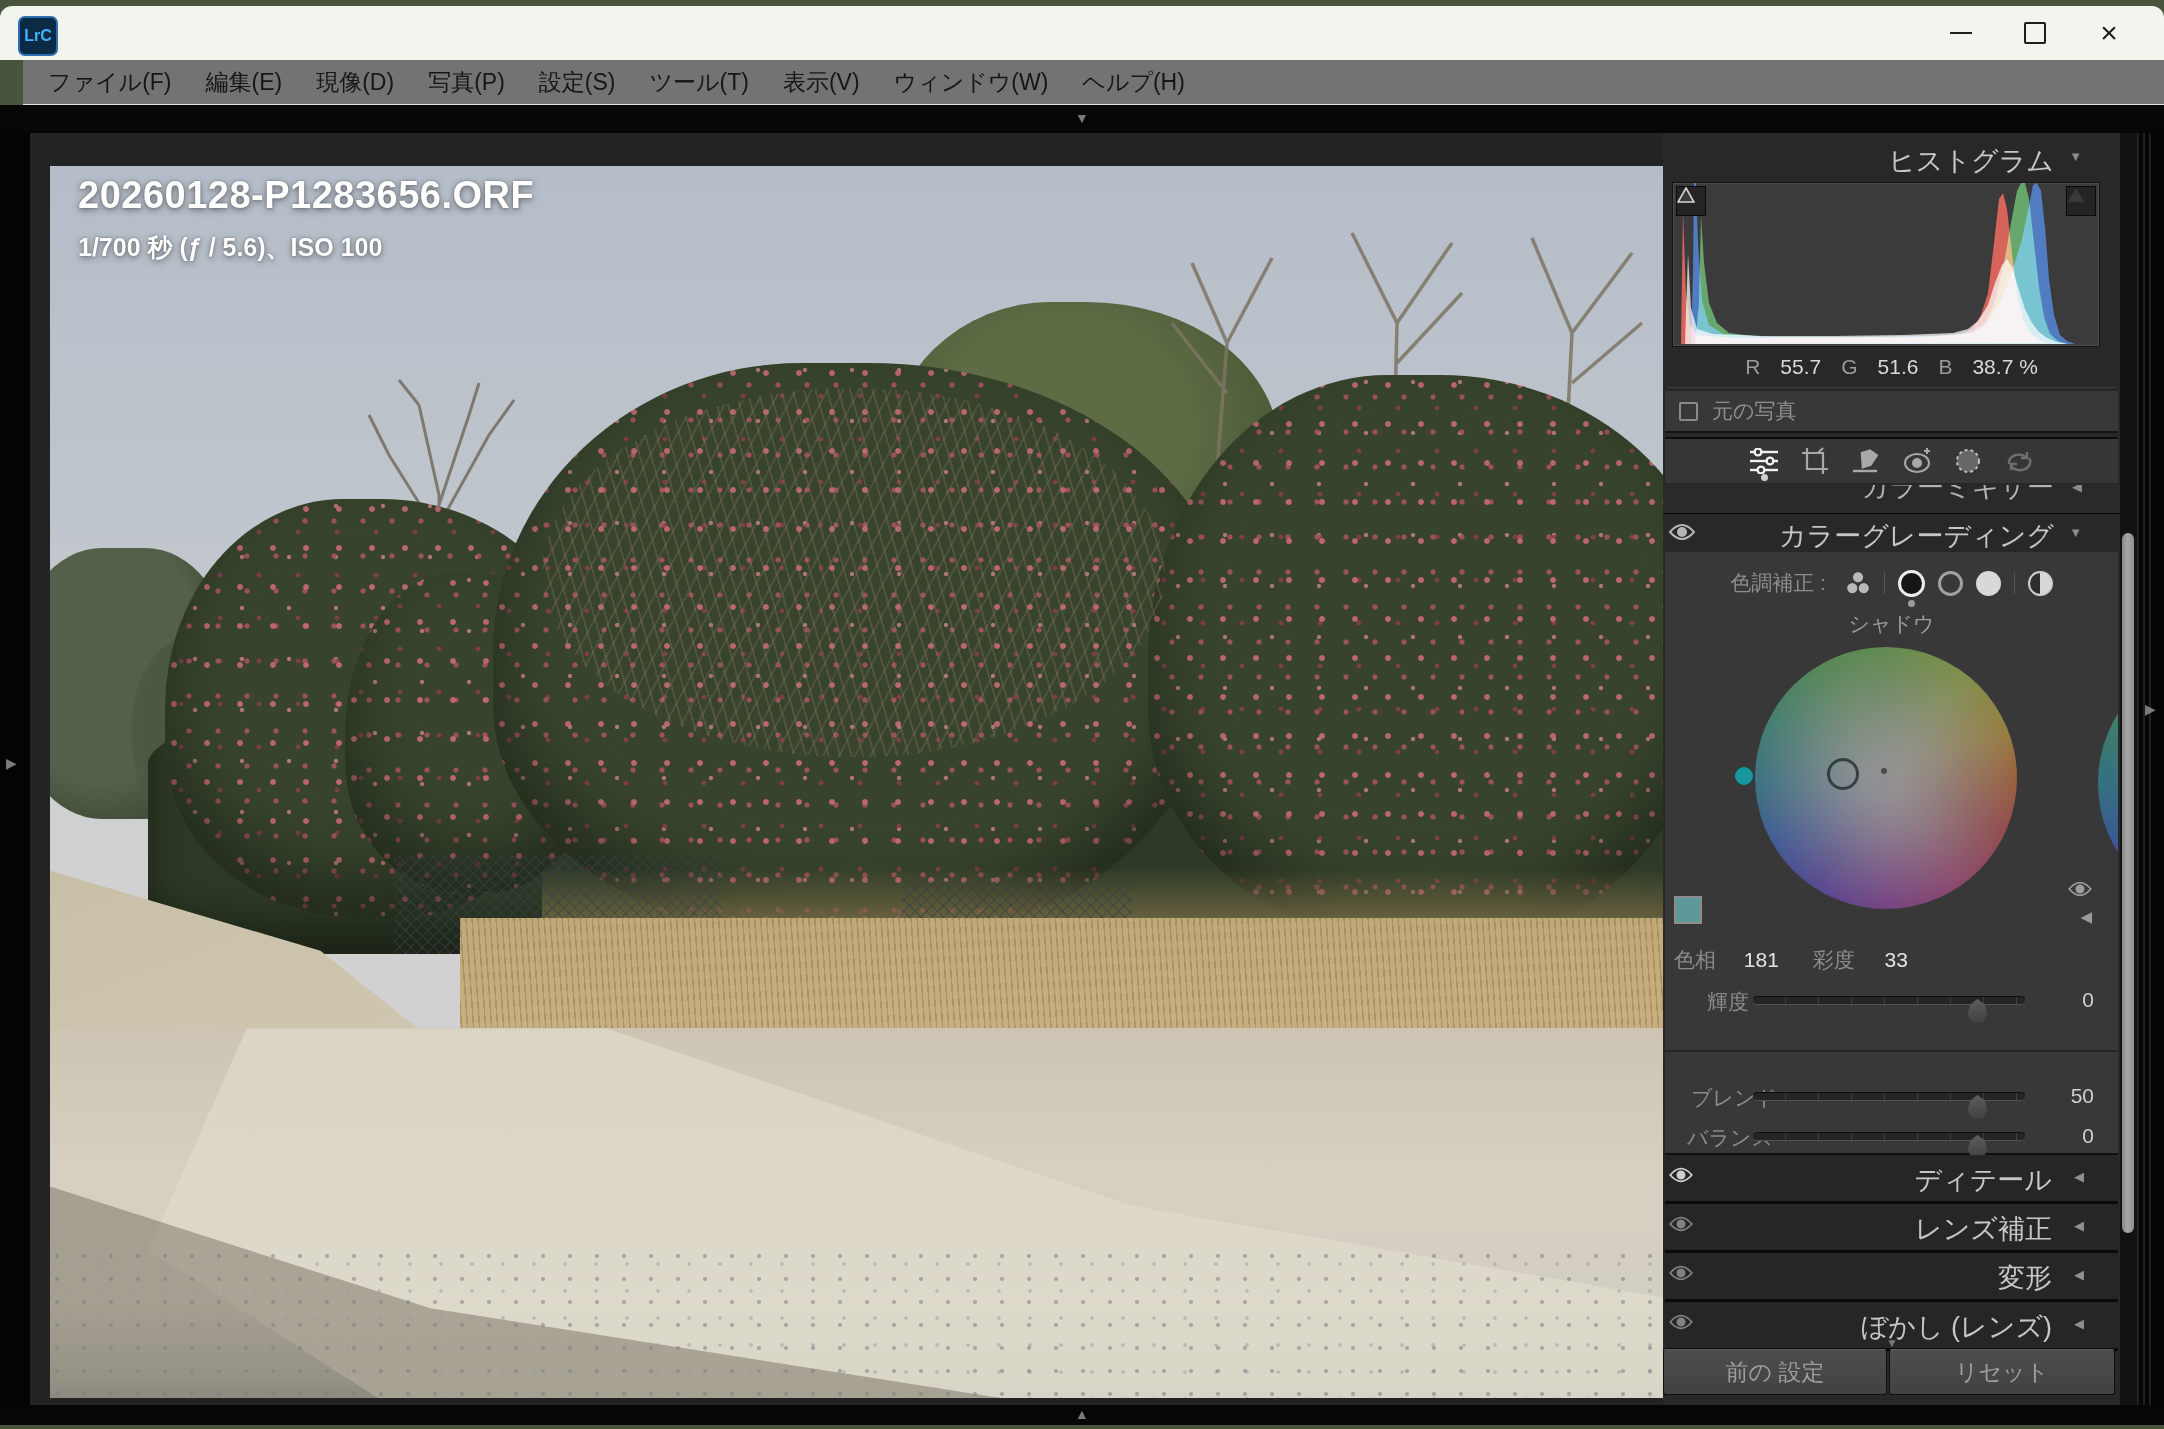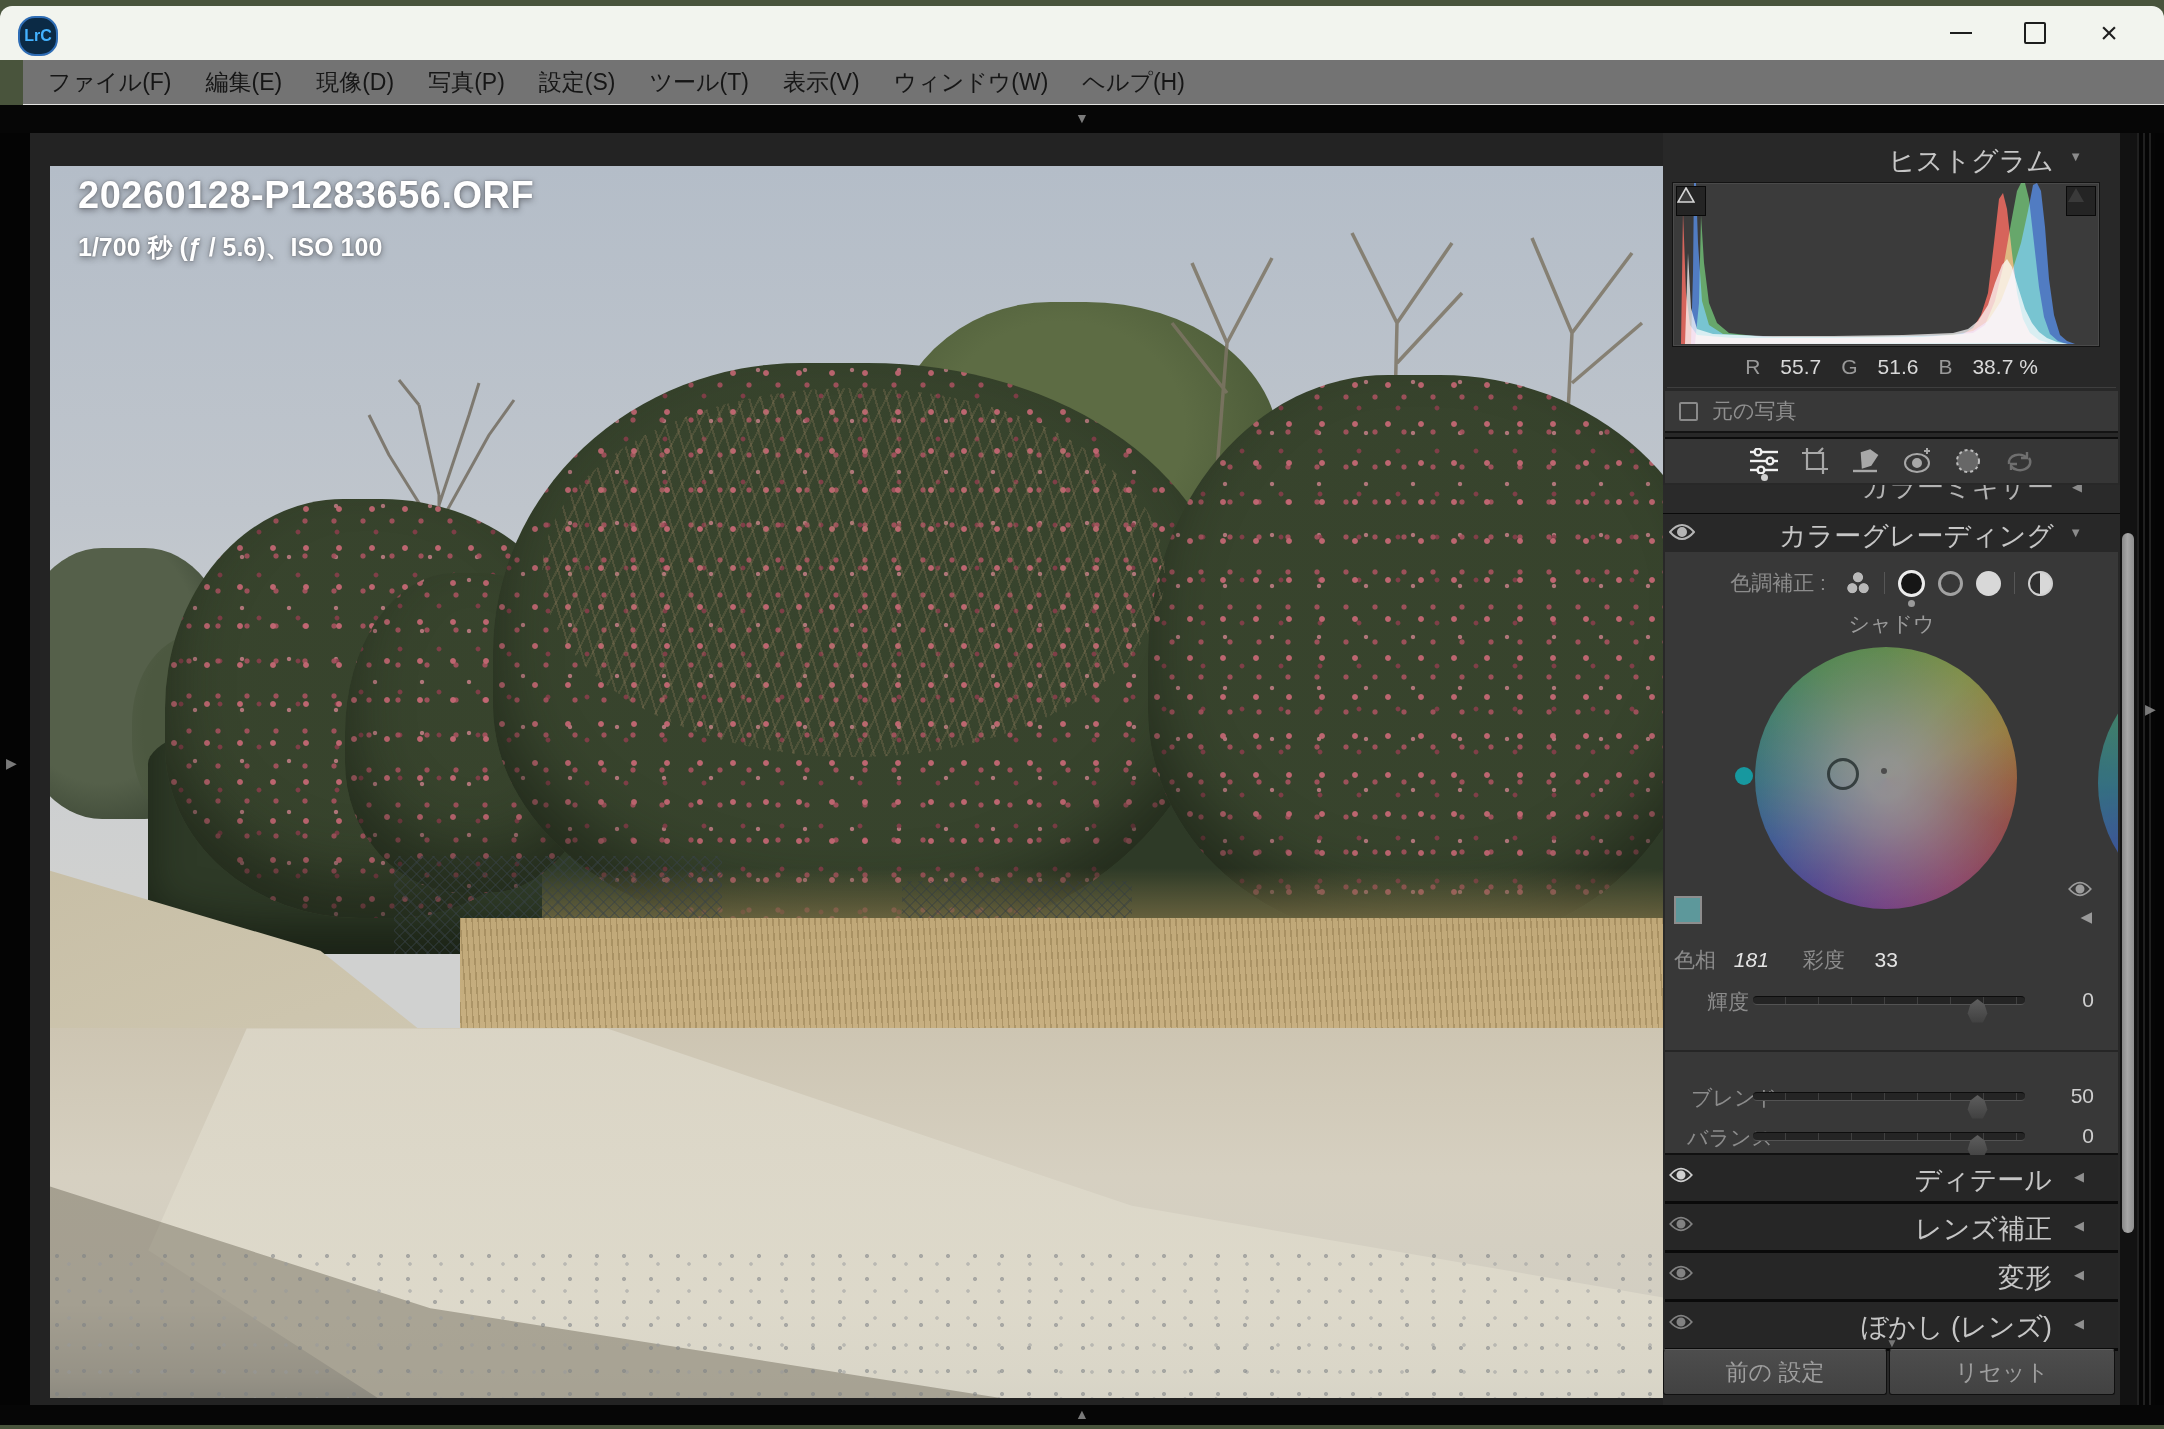--- a/index.html
+++ b/index.html
@@ -1,21 +1,21 @@
 <!DOCTYPE html>
 <html><head>
 <meta charset="utf-8">
 <style>
   html,body{margin:0;padding:0;background:#49543c;font-family:"Liberation Sans","DejaVu Sans",sans-serif;}
   #app{position:relative;width:2164px;height:1429px;overflow:hidden;}
   .abs{position:absolute;}
 
   
   #titlebar{left:0;top:6px;width:2164px;height:54px;background:#f2f4ee;border-radius:12px 12px 0 0;display:flex;align-items:center;}
-  #app-icon{position:absolute;left:18px;top:10px;width:36px;height:36px;background:#0b2a45;border:2px solid #2f6db5;border-radius:17px;color:#43b2ff;font-weight:bold;font-size:16px;display:flex;align-items:center;justify-content:center;}
+  #app-icon{position:absolute;left:18px;top:10px;width:36px;height:36px;background:#0b2a45;border:2px solid #2f6db5;border-radius:7px;color:#43b2ff;font-weight:bold;font-size:16px;display:flex;align-items:center;justify-content:center;}
   #title-text{position:absolute;left:70px;top:0;height:54px;line-height:54px;color:#1d1d1d;font-size:24px;white-space:nowrap;}
   .winctl{position:absolute;top:0;width:66px;height:54px;display:flex;align-items:center;justify-content:center;color:#1d1d1d;}
   #btn-min{left:1928px;} #btn-max{left:2002px;} #btn-close{left:2076px;}
   #btn-min .bar{width:22px;height:2px;background:#1d1d1d;}
   #btn-max .box{width:18px;height:18px;border:2px solid #1d1d1d;border-radius:2px;}
   #btn-close .x{font-size:30px;line-height:30px;font-weight:300;}
 
   #menubar{left:0;top:60px;width:2164px;height:45px;background:#737373;border-bottom:1px solid #e3e3e1;display:flex;align-items:center;padding-left:8px;box-sizing:border-box;margin-left:23px;}
   .menu-item{padding:0 17px;font-size:23px;color:#161616;height:45px;line-height:45px;white-space:nowrap;}
 
@@ -392,21 +392,21 @@
               </g>
             </svg>
         </span>
         <span id="cg-back-tri">◀</span>
         <div id="wheel-sliver">
             <div class="inner"></div>
           </div>
 
         <div id="huesat-row">
           <span class="lbl">色相</span>
-          <span class="val" style="margin-left:12px;font-style:italic;">181</span>
+          <span class="val" style="margin-left:22px;">181</span>
           <span class="lbl" style="margin-left:28px;">彩度</span>
           <span class="val" style="margin-left:24px;">33</span>
         </div>
 
         <div class="slider-row" id="row-lum">
           <span class="slider-label">輝度</span>
           <div class="track">
               <div class="thumb"></div>
             </div>
           <span class="slider-value">0</span>

